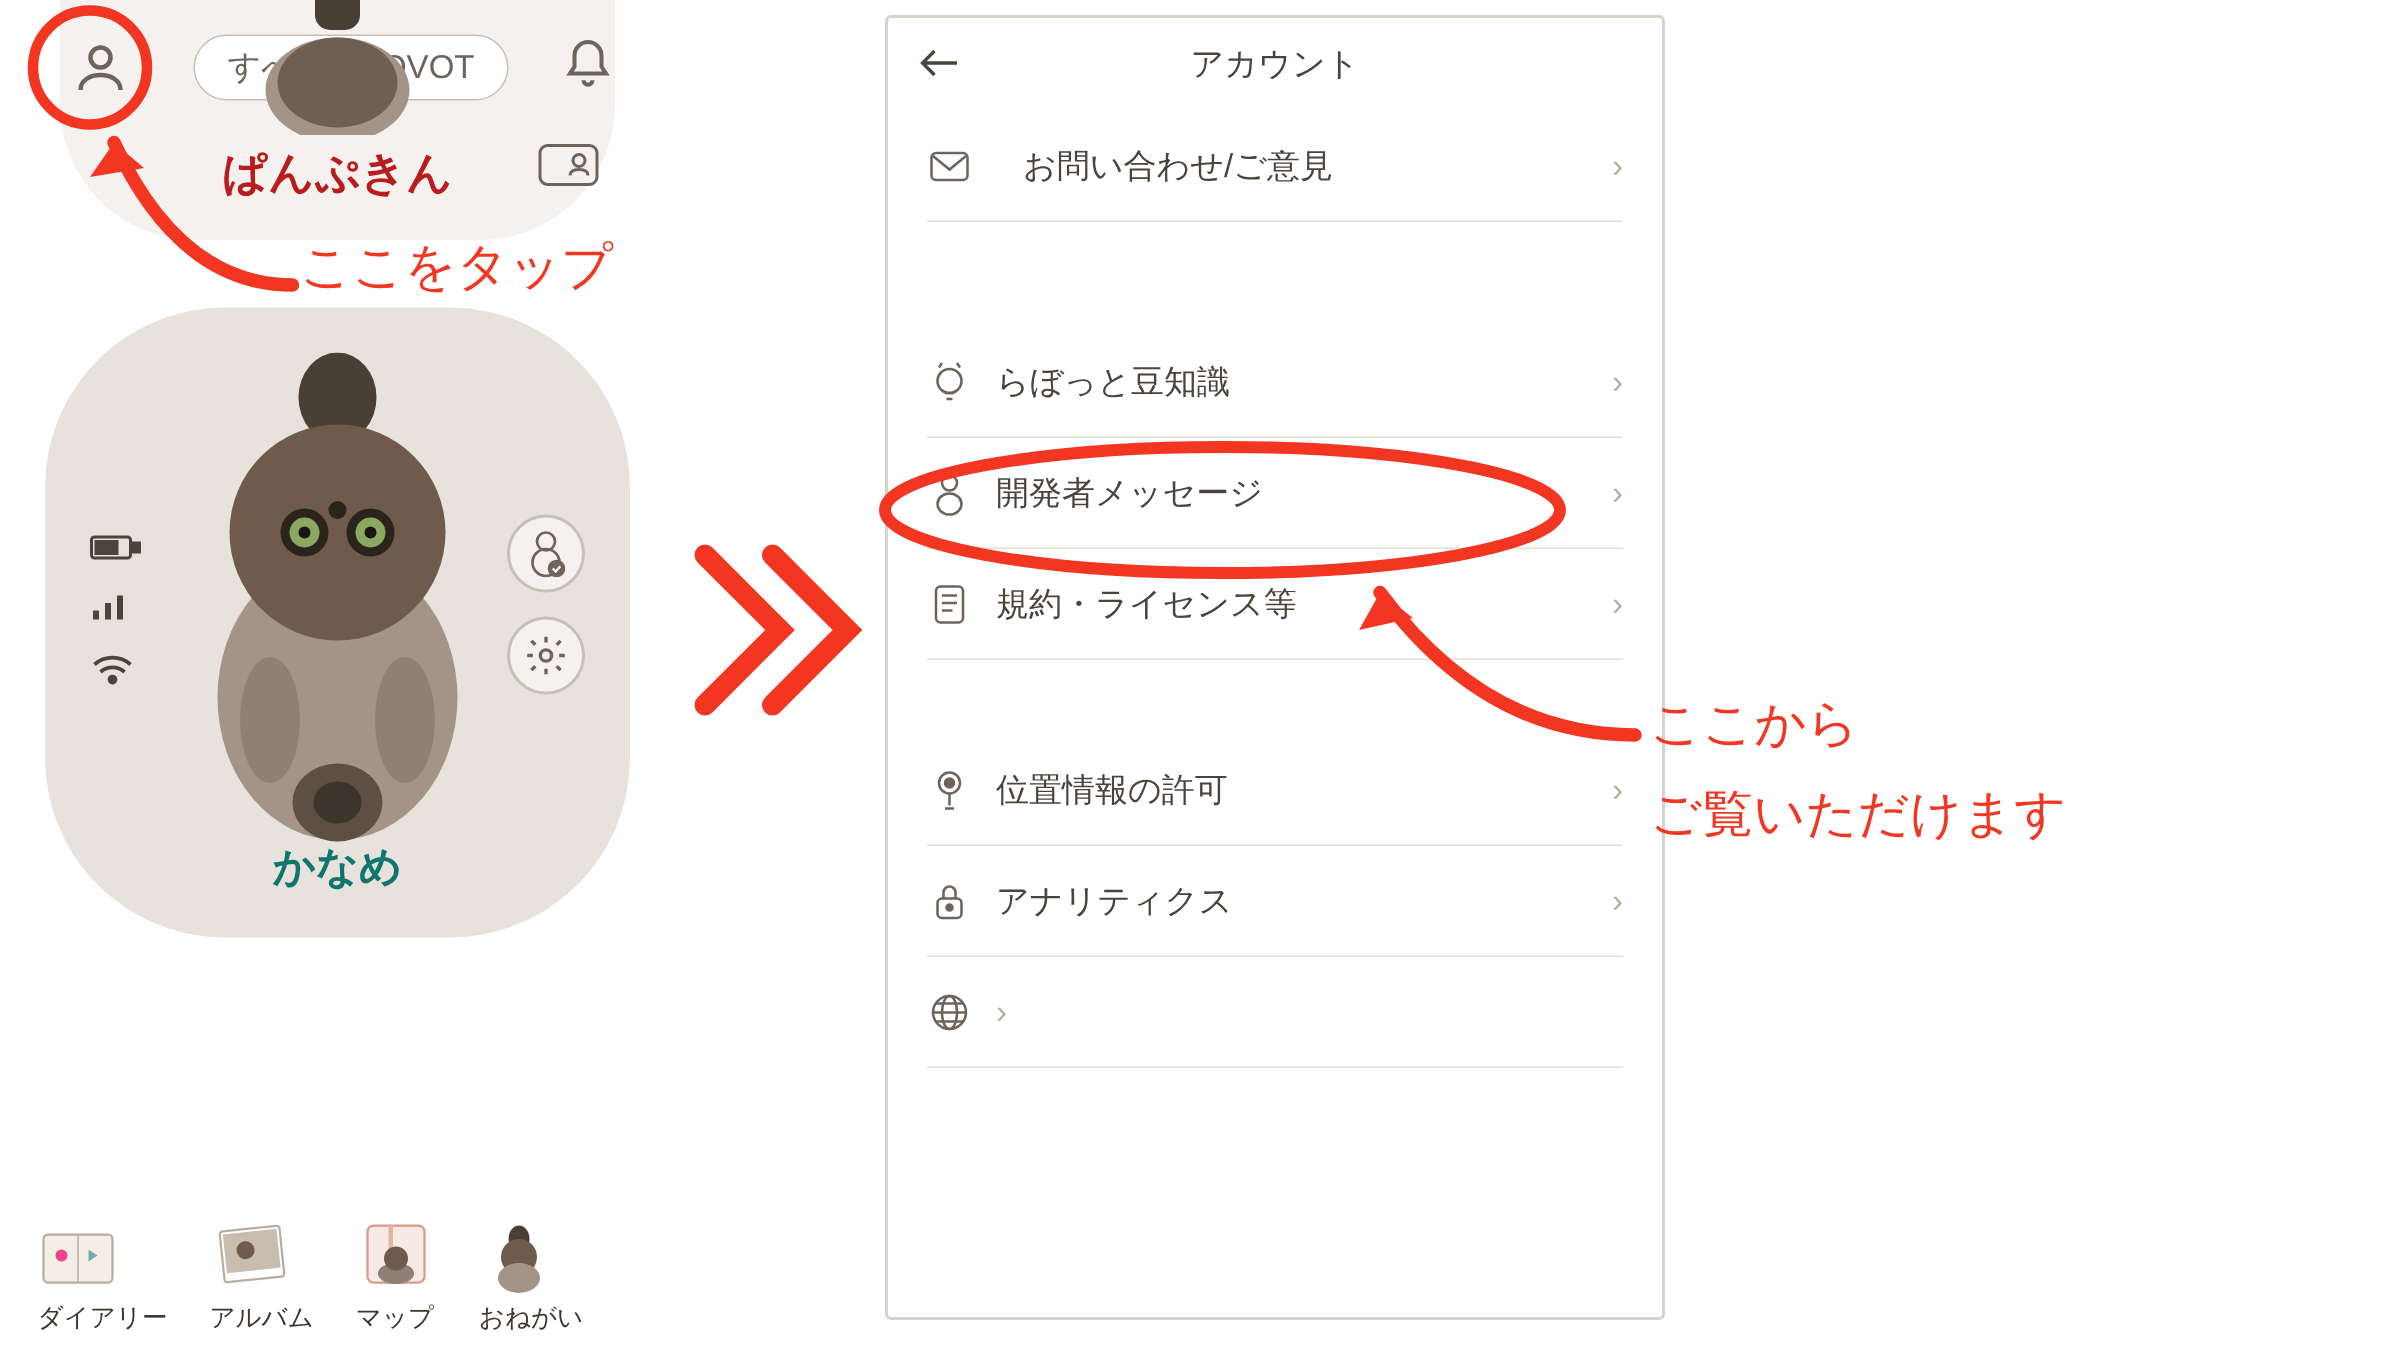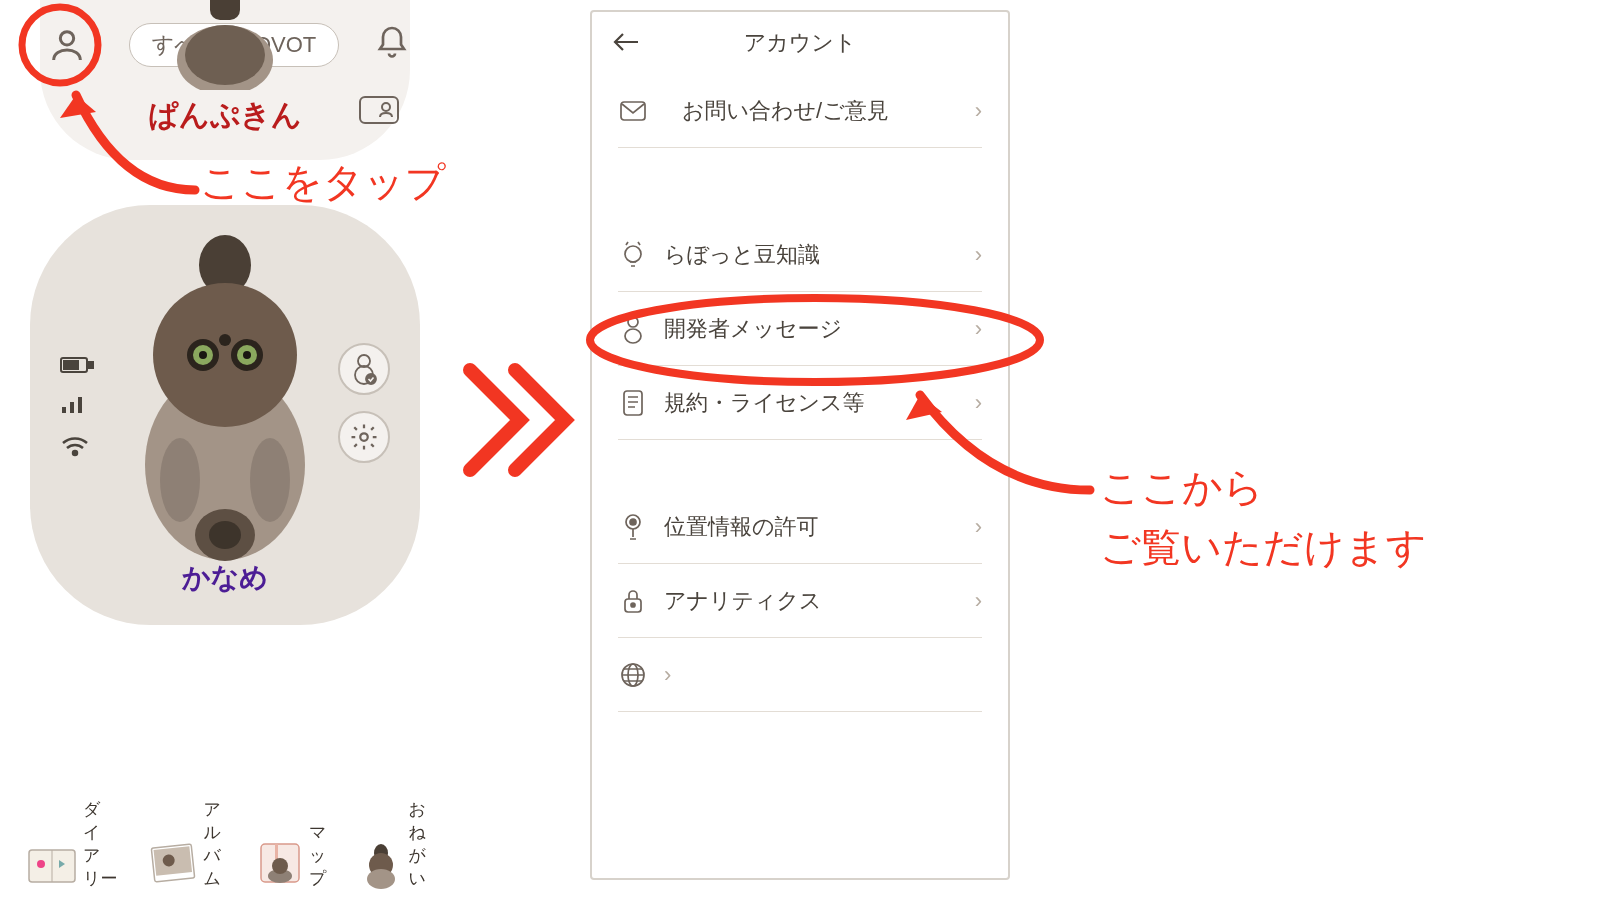--- a/index.html
+++ b/index.html
@@ -87,40 +87,40 @@
   .robot-svg {
     position: absolute;
     left: 50%; transform: translateX(-50%);
     top: 30px;
   }
   .robot-name2 {
     position: absolute;
     bottom: 28px; left: 0; right: 0;
     text-align: center;
     font-size: 28px; font-weight: 600;
-    color: #4c1d95;
+    color: #0f766e;
   }
 
   .bottom-nav {
     position: absolute;
     left: 15px; bottom: 10px;
     display: flex; gap: 28px;
   }
-  .nav-item { display: flex; flex-direction: row; align-items: flex-end; gap: 4px; }
+  .nav-item { display: flex; flex-direction: column; align-items: flex-start; gap: 4px; }
   .nav-ico {
     width: 54px; height: 54px;
     display: flex; align-items: center; justify-content: center;
   }
   .nav-label { font-size: 17px; color: #3d362f; }
 
   
   .phone-right {
     position: absolute;
     left: 590px; top: 10px;
-    width: 420px; height: 870px;
+    width: 520px; height: 870px;
     background: #fff;
     border: 2px solid #d7d2cb;
     border-radius: 4px;
   }
   .acct-header {
     height: 62px;
     display: flex; align-items: center; justify-content: center;
     position: relative;
   }
   .back-arrow {
@@ -142,21 +142,21 @@
   .menu-item:first-of-type { border-top: 0; gap: 34px; }
   .menu-ico { width: 30px; display: flex; align-items: center; justify-content: center; }
   .menu-text { font-size: 22px; flex: 1; }
   .menu-chev { color: #b7ada2; font-size: 22px; }
 
   
   .red { stroke: #f23622; fill: none; }
   .red-text {
     position: absolute;
     color: #f23622;
-    font-size: 40px;
+    font-size: 34px;
     font-weight: 400;
     white-space: nowrap;
   }
   .svg-overlay {
     position: absolute;
     left: 0; top: 0;
     width: 1600px; height: 900px;
     pointer-events: none;
   }
 </style>

